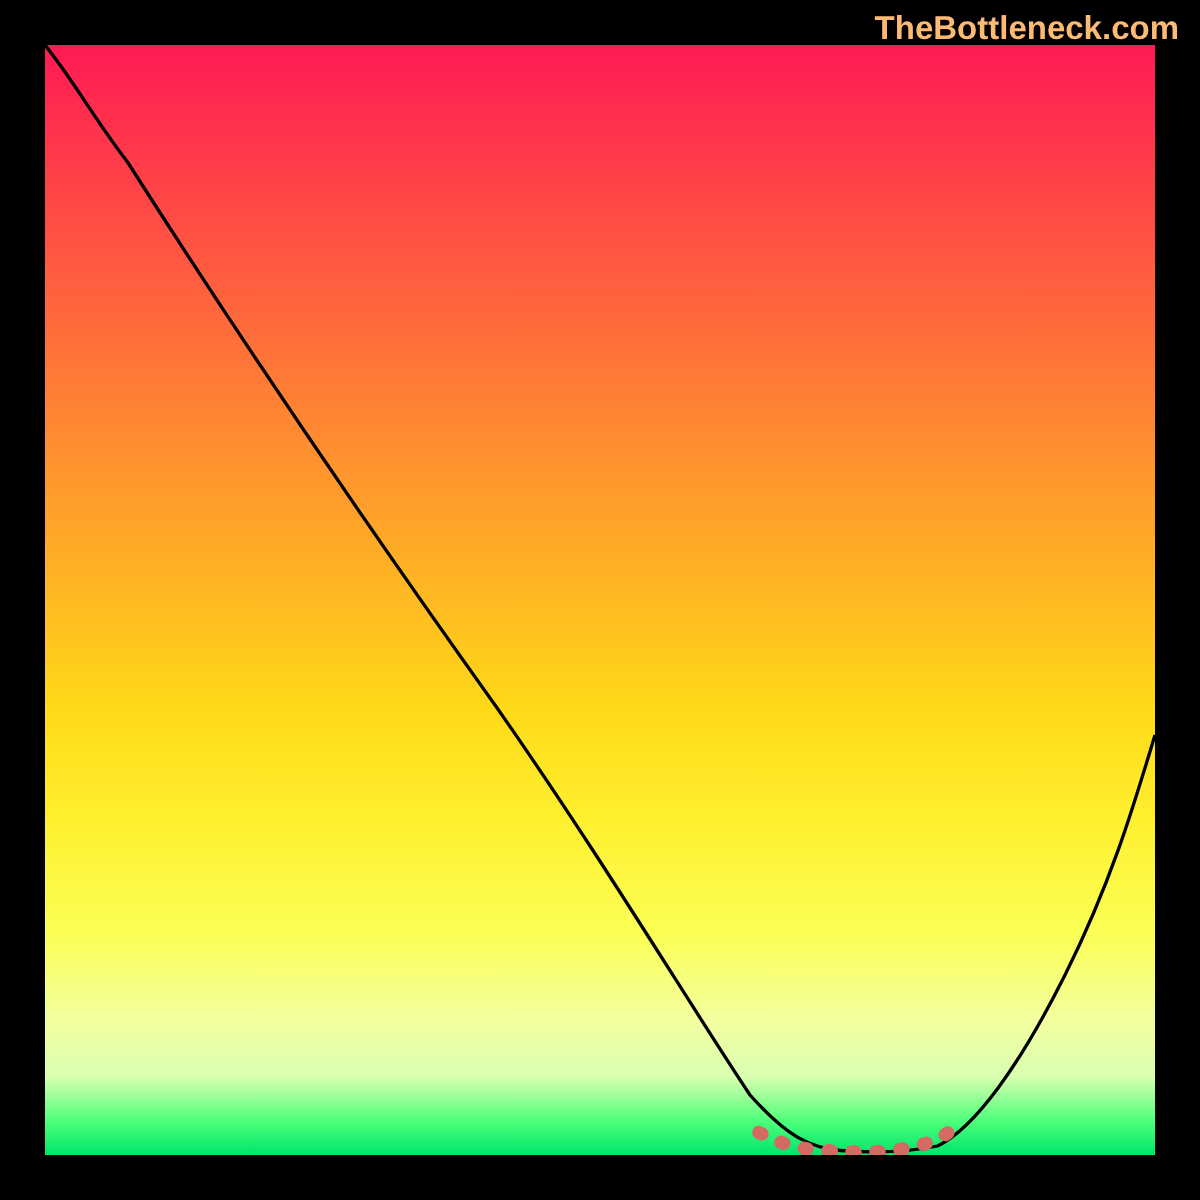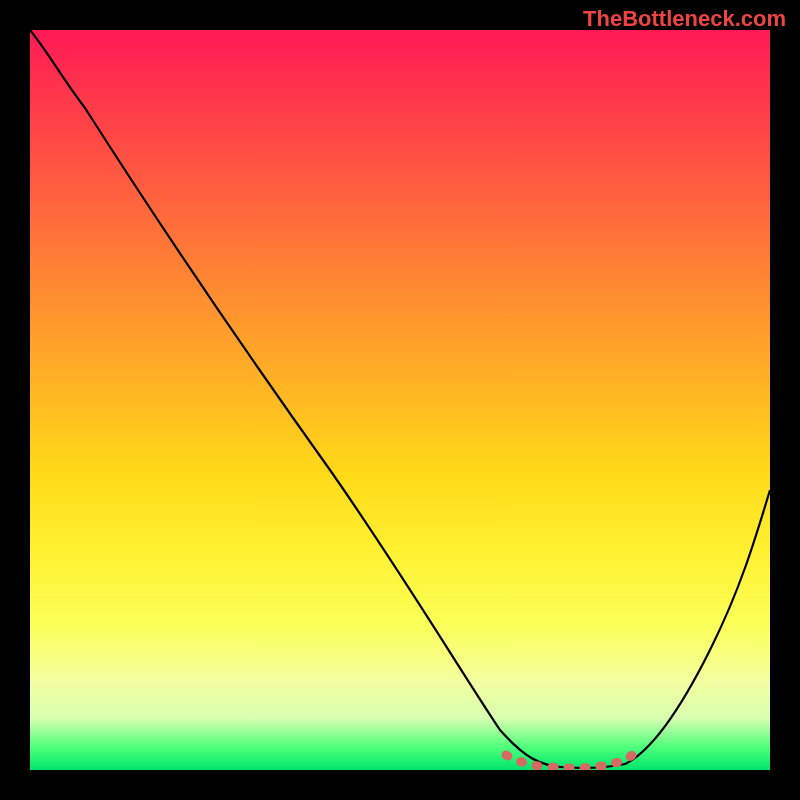--- a/index.html
+++ b/index.html
@@ -7,21 +7,21 @@
     width: 800px;
     height: 800px;
     background: #000;
     position: relative;
     font-family: Arial, sans-serif;
   }
   .watermark {
     position: absolute;
     top: 6px;
     right: 14px;
-    color: #ef4444;
+    color: #fdba74;
     font-size: 22px;
     font-weight: 600;
     z-index: 10;
   }
   .plot-area {
     position: absolute;
     left: 30px;
     top: 30px;
     width: 740px;
     height: 740px;

